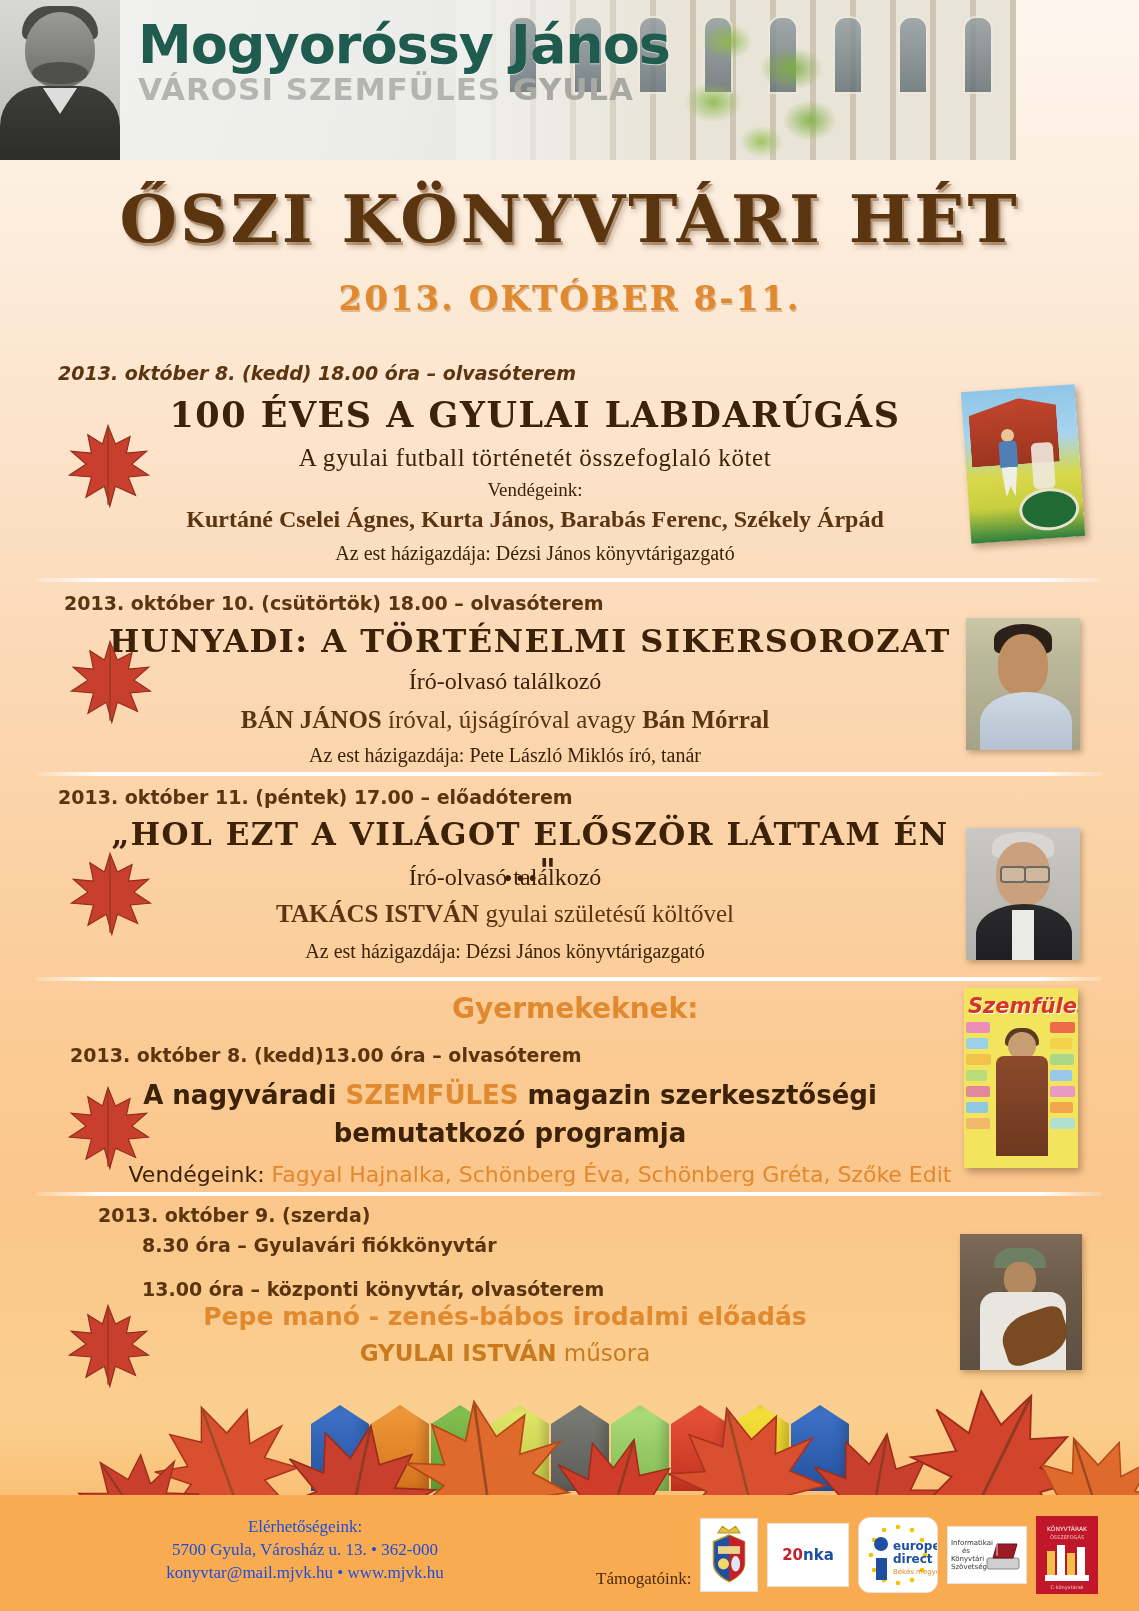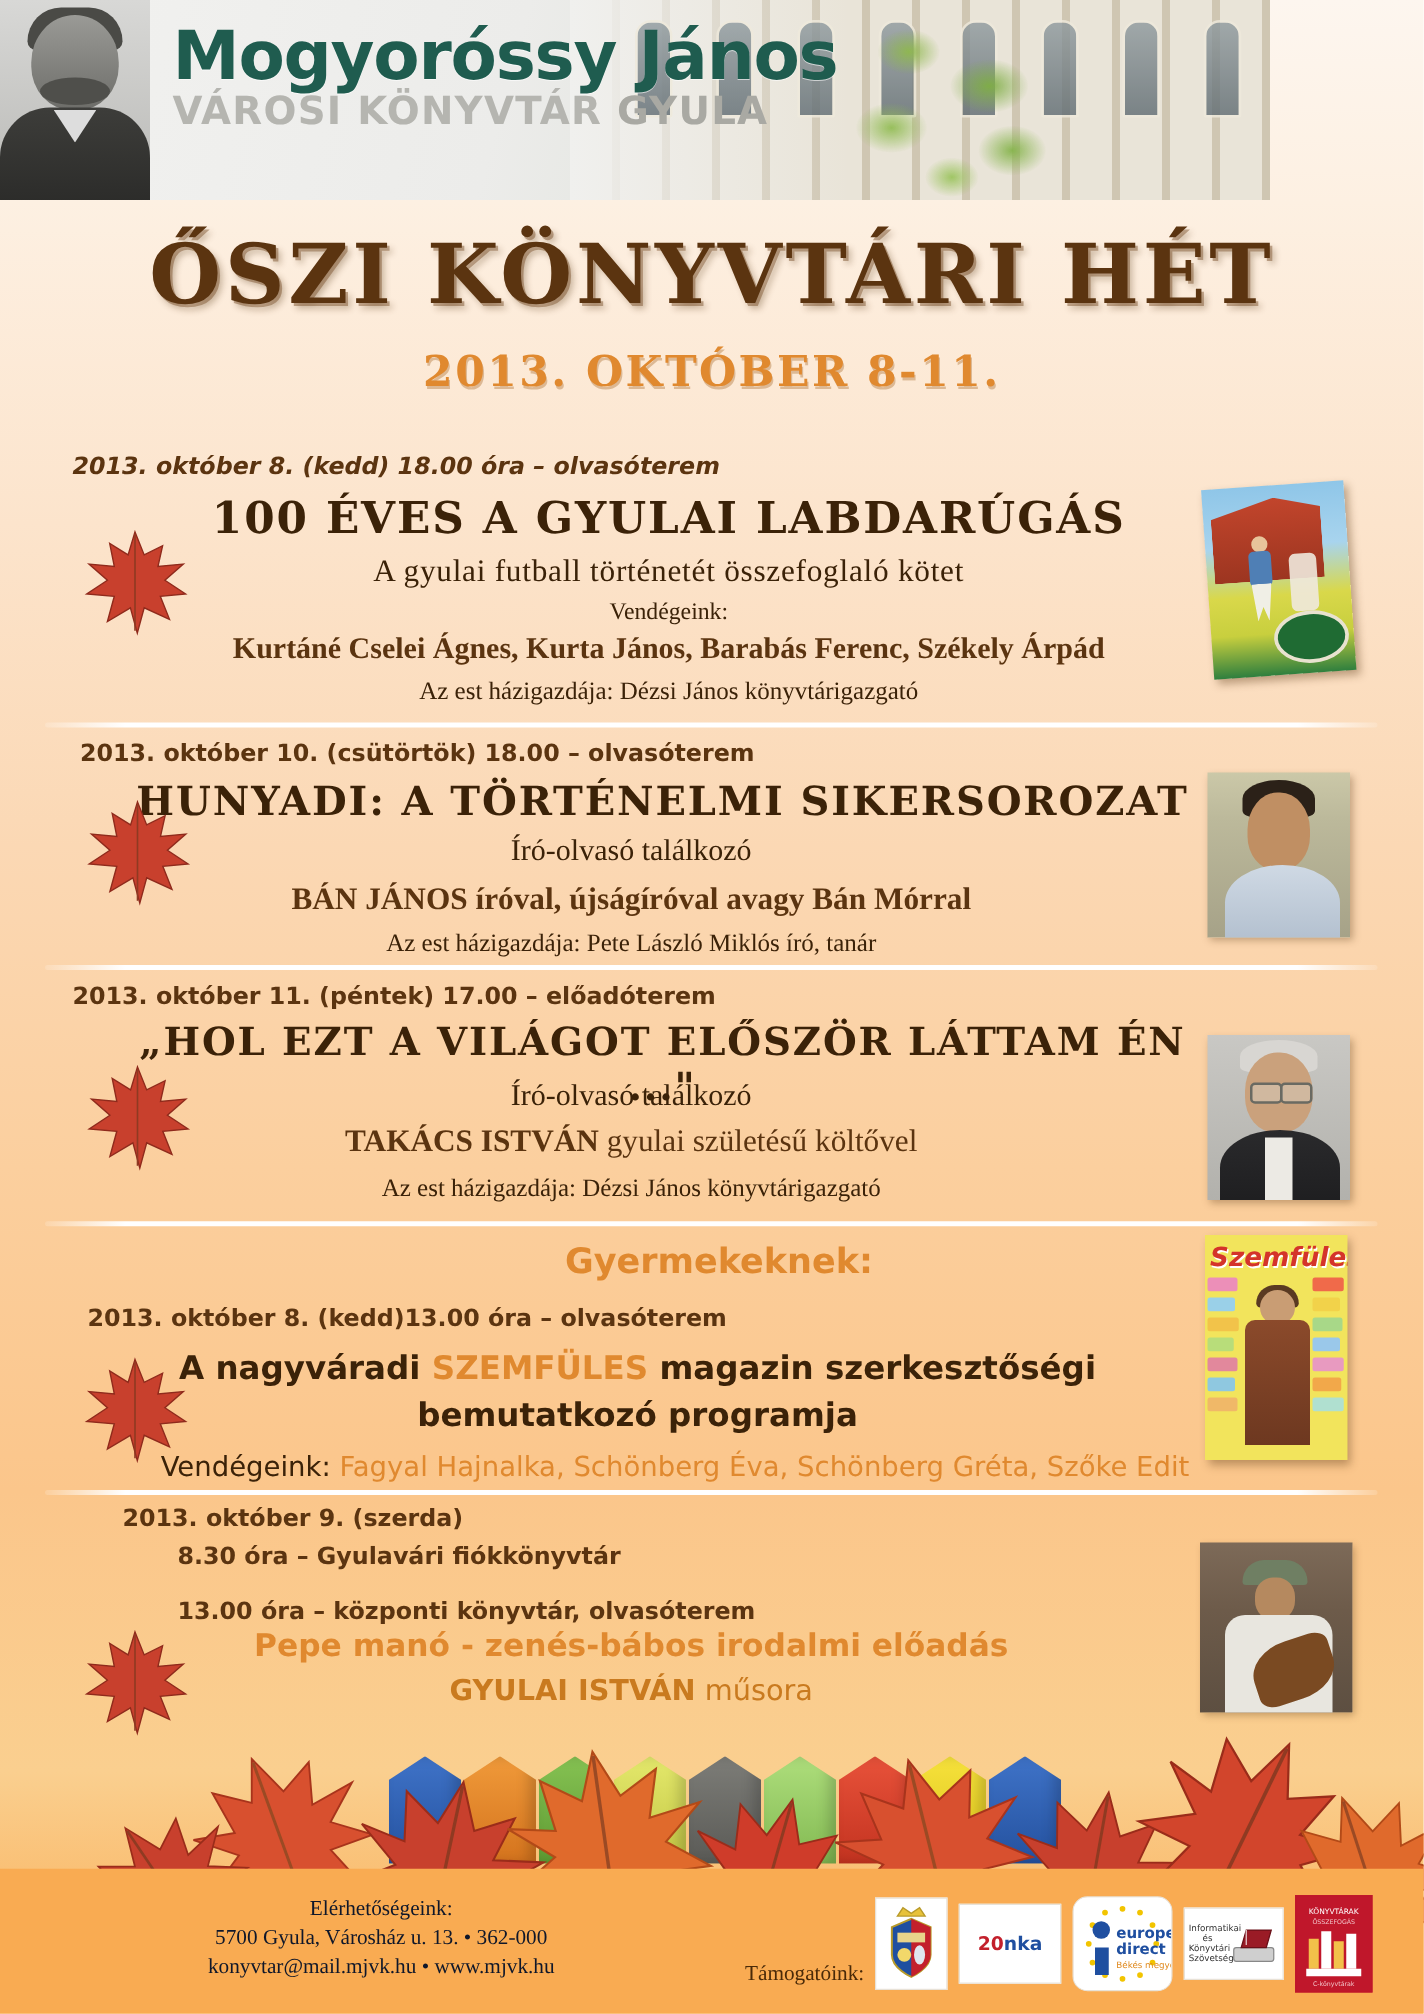--- a/index.html
+++ b/index.html
@@ -244,21 +244,21 @@
   .bleaf{position:absolute;width:150px;height:150px;}
   .bleaf svg{width:100%;height:100%;}
 
   
   .footer{
     position:absolute;left:0;bottom:0;width:1139px;height:116px;
     background:#f9ab52;
   }
   .contact{
     position:absolute;left:90px;top:20px;width:430px;text-align:center;
-    font-family:"Liberation Serif", serif;color:#0f172a;
+    font-family:"Liberation Serif", serif;color:#1d4ed8;
     font-size:17px;line-height:23px;
   }
   .contact .ctitle{font-size:17px;}
   .supp-label{
     position:absolute;left:596px;top:74px;
     font-family:"Liberation Serif", serif;font-size:17px;color:#4a2a08;
   }
   .logos{
     position:absolute;left:700px;top:22px;height:76px;
     display:flex;align-items:center;gap:9px;
@@ -296,21 +296,21 @@
     <div class="portrait-frame">
       <div class="hair"></div>
       <div class="head"></div>
       <div class="mustache"></div>
       <div class="body"></div>
       <div class="collar"></div>
     </div>
     <div class="hdr-text">
       <div class="hdr-title">Mogyoróssy János</div>
       <div class="hdr-sub">
-        <span>VÁROSI KÖNYVTÁR </span><span class="strong">GYULA</span>
+        <span>VÁROSI SZEMFÜLES </span><span class="strong">GYULA</span>
       </div>
     </div>
   </div>
 
   <div class="maintitle">ŐSZI KÖNYVTÁRI HÉT</div>
   <div class="subtitle">2013. OKTÓBER 8-11.</div>
 
   <div class="event" style="top:362px;">
     <div class="ev-date" style="position:absolute;left:58px;top:0;font-style:italic;">2013. október 8. (kedd) 18.00 óra – olvasóterem</div>
     <div class="ev-title" style="position:absolute;left:120px;top:32px;width:830px;font-size:35px;">100 ÉVES A GYULAI LABDARÚGÁS</div>
@@ -338,21 +338,21 @@
     </div>
   </div>
 
   <div class="divider" style="top:578px;"></div>
 
   <div class="event" style="top:592px;">
     <div class="ev-date" style="position:absolute;left:64px;top:0;">2013. október 10. (csütörtök) 18.00 – olvasóterem</div>
     <div class="ev-title" style="position:absolute;left:90px;top:30px;width:880px;font-size:32px;">HUNYADI: A TÖRTÉNELMI SIKERSOROZAT</div>
     <div class="ev-line" style="position:absolute;left:90px;top:76px;width:830px;font-size:24px;">Író-olvasó találkozó</div>
     <div class="ev-guests" style="position:absolute;left:90px;top:114px;width:830px;font-size:25px;">
-      <span>BÁN JÁNOS</span><span style="font-weight:bold"> íróval, újságíróval avagy </span><span>Bán Mórral</span>
+      <span>BÁN JÁNOS</span><span style="font-weight:normal"> íróval, újságíróval avagy </span><span>Bán Mórral</span>
     </div>
     <div class="ev-host" style="position:absolute;left:90px;top:152px;width:830px;font-size:20px;">Az est házigazdája: Pete László Miklós író, tanár</div>
 
     <div class="leaf" style="left:64px;top:44px;">
       <svg viewBox="0 0 100 100">
           <path d="M50 6 L58 26 L74 18 L70 36 L92 34 L76 48 L94 60 L72 62 L80 82 L58 72 L52 94 L46 72 L26 84 L32 62 L8 60 L26 48 L10 34 L32 36 L28 16 L44 26 Z" fill="#c8402d" stroke="#8f2a1c" stroke-width="1.2"></path>
           <path d="M50 8 L50 92" stroke="#8f3a22" stroke-width="1.4" fill="none"></path>
         </svg>
     </div>
 

